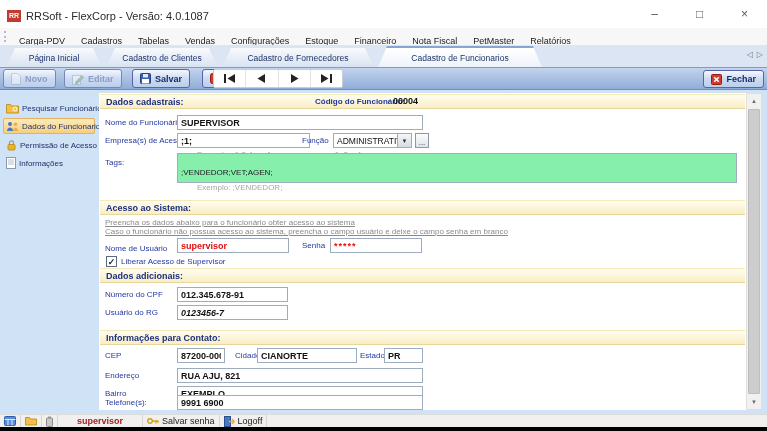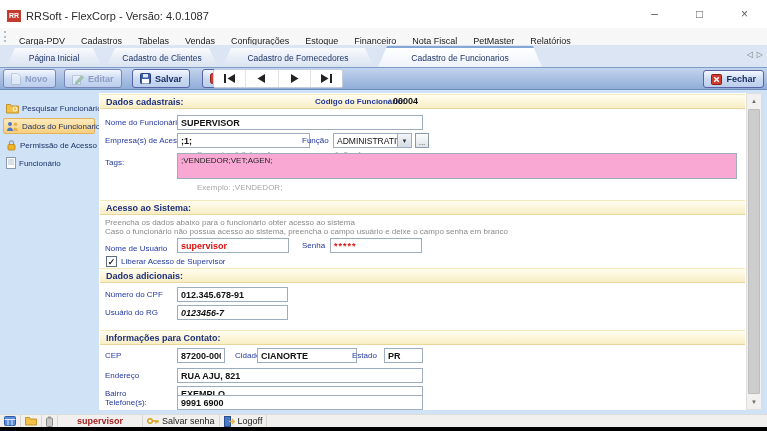--- a/index.html
+++ b/index.html
@@ -68,32 +68,32 @@
              border-top:1px solid #f4e9bb; border-bottom:1px solid #e7d79e;
              font-size:9px; font-weight:bold; color:#1c2f80;
              display:flex; align-items:center; padding-left:6px; }
   .flabel { position:absolute; font-size:8px; color:#2438a0; white-space:nowrap; }
   .fvalue { position:absolute; font-size:9px; font-weight:bold; color:#111; white-space:nowrap; }
   .finput { position:absolute; height:15px; border:1px solid #9eadbd; background:#fff;
             font-family:"Liberation Sans",sans-serif; font-size:9px; font-weight:bold; color:#111;
             padding:0 3px; }
   .finput.red { color:#e01010; }
   .hint { position:absolute; font-size:8px; color:#a6a6a6; white-space:nowrap;padding-left:20px; }
-  .intro { position:absolute; font-size:8px; color:#8a8a8a; white-space:nowrap; }
+  .intro { position:absolute; font-size:8px; color:#8a8a8a; white-space:nowrap;text-decoration:underline; }
   .dropdown { position:absolute; height:15px; border:1px solid #9eadbd; background:#fff;
               display:flex; align-items:center; }
   .dd-value { flex:1; font-size:8.5px; color:#111; padding-left:3px; white-space:nowrap; overflow:hidden; }
   .dd-btn { width:14px; height:13px; background:linear-gradient(#f4f6f9,#d4dce6);
             border-left:1px solid #9eadbd; display:flex; align-items:center; justify-content:center;
             font-size:6px; color:#333; }
   .dots-btn { position:absolute; height:15px; width:14px; border:1px solid #8b9aa9;
               background:linear-gradient(#fdfdfd,#dfe3e8); font-size:8px; color:#333;
               display:flex; align-items:flex-end; justify-content:center; line-height:9px; }
-  .tags-area { position:absolute; border:1px solid #9eadbd; background:#f9a8d4; font-size:8px;
-               color:#222; padding:2px 3px; }
+  .tags-area { position:absolute; border:1px solid #9eadbd; background:#86efac; font-size:8px;
+               color:#222; padding:14px 3px; }
   .checkbox { position:absolute; width:11px; height:11px; background:#fff; border:1px solid #5a6b7d;
               display:flex; align-items:center; justify-content:center;
               font-size:9px; line-height:10px; color:#222; font-weight:bold; }
 
   .vscroll { position:absolute; right:5px; top:3px; width:16px; height:317px; background:#f2f1ef;
              border:1px solid #e0dfdd; }
   .vs-arrow { position:absolute; left:0; width:14px; height:14px; display:flex; align-items:center;
               justify-content:center; font-size:6px; color:#6a6a6a; }
   .vs-up { top:0; } .vs-down { bottom:0; }
   .vs-thumb { position:absolute; left:1px; top:15px; width:12px; height:285px; background:#cdcdcd;
@@ -268,21 +268,21 @@
       </div>
       <div class="side-item" style="top:65px;">
         <span>
           <svg width="10" height="12" viewBox="0 0 10 12">
               <rect x="0.5" y="0.5" width="9" height="11" fill="#fff" stroke="#8a9ab0"></rect>
               <line x1="2" y1="3" x2="8" y2="3" stroke="#b0c0d0"></line>
               <line x1="2" y1="5" x2="8" y2="5" stroke="#b0c0d0"></line>
               <line x1="2" y1="7" x2="8" y2="7" stroke="#b0c0d0"></line>
             </svg>
         </span>
-        <span>Funcionário</span>
+        <span>Informações</span>
       </div>
     </div>
 
     <div class="content">
 
       <div class="sec-hdr" style="top:1px;">Dados cadastrais:</div>
       <div class="flabel" style="left:216px;top:4px;font-weight:bold;">Código do Funcionário:</div>
       <div class="fvalue" style="left:294px;top:3px;">00004</div>
 
       <div class="flabel" style="left:6px;top:25px;">Nome do Funcionário</div>
@@ -318,21 +318,21 @@
       <div class="flabel" style="left:6px;top:197px;">Número do CPF</div>
       <input class="finput" style="left: 78px; top: 194px; width: 111px;" value="012.345.678-91">
       <div class="flabel" style="left:6px;top:215px;">Usuário do RG</div>
       <input class="finput" style="left: 78px; top: 212px; width: 111px; font-style: italic;" value="0123456-7">
 
       <div class="sec-hdr" style="top:237px;">Informações para Contato:</div>
       <div class="flabel" style="left:6px;top:258px;">CEP</div>
       <input class="finput" style="left: 78px; top: 255px; width: 48px;" value="87200-000">
       <div class="flabel" style="left:136px;top:258px;">Cidade</div>
       <input class="finput" style="left: 158px; top: 255px; width: 100px;" value="CIANORTE">
-      <div class="flabel" style="left:253px;top:258px;text-align:center;">Estado</div>
+      <div class="flabel" style="left:261px;top:258px;text-align:center;">Estado</div>
       <input class="finput" style="left: 285px; top: 255px; width: 39px;" value="PR">
 
       <div class="flabel" style="left:6px;top:278px;">Endereço</div>
       <input class="finput" style="left: 78px; top: 275px; width: 246px;" value="RUA AJU, 821">
       <div class="flabel" style="left:6px;top:296px;">Bairro</div>
       <input class="finput" style="left: 78px; top: 293px; width: 246px;" value="EXEMPLO">
       <div class="flabel" style="left:6px;top:305px;">Telefone(s):</div>
       <input class="finput" style="left: 78px; top: 302px; width: 246px;" value="9991 6900">
     </div>
 

